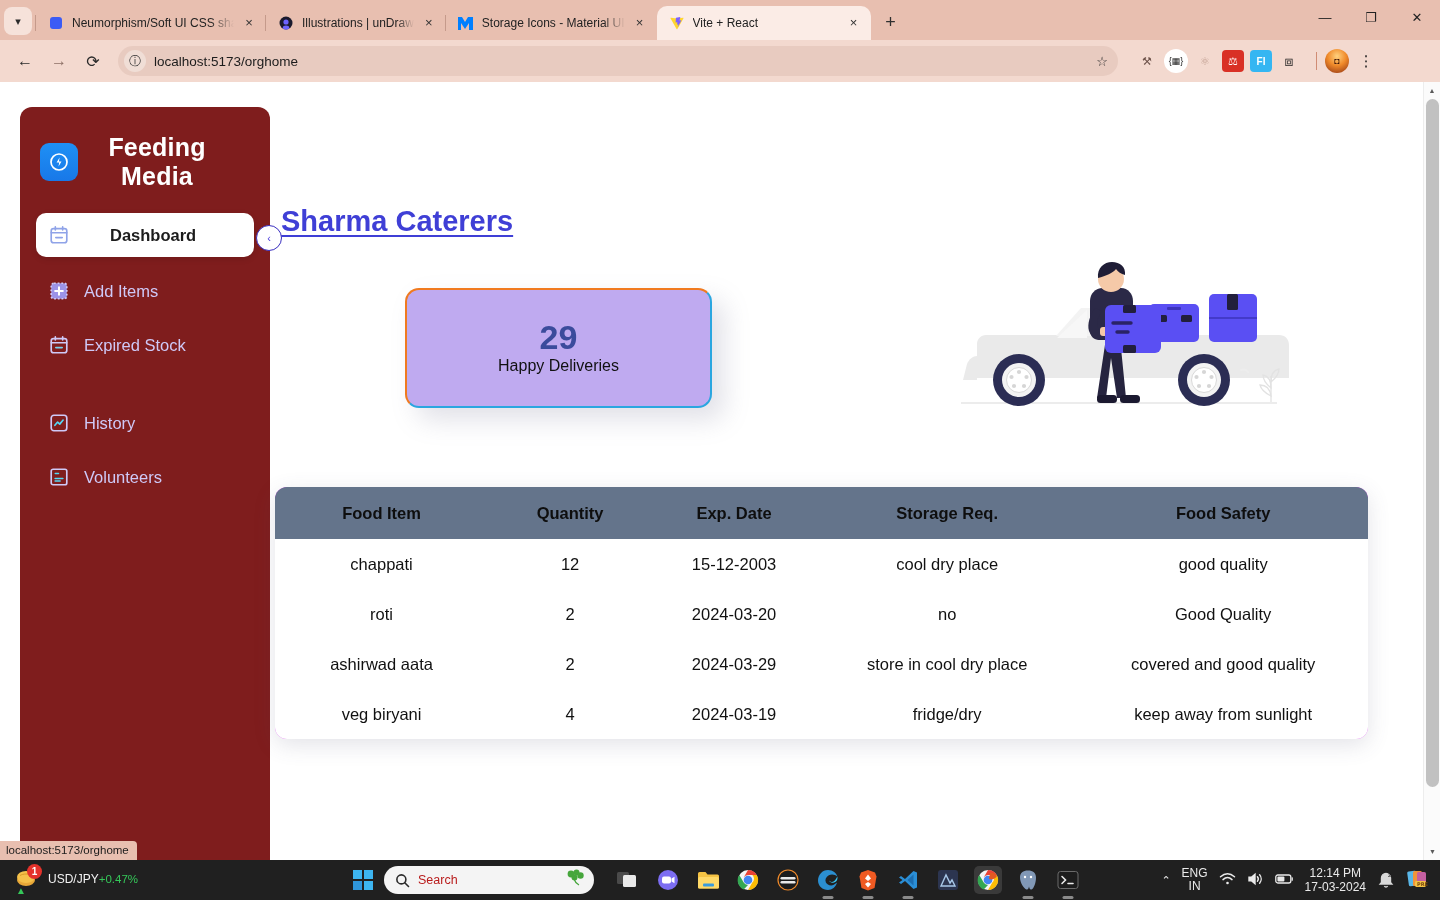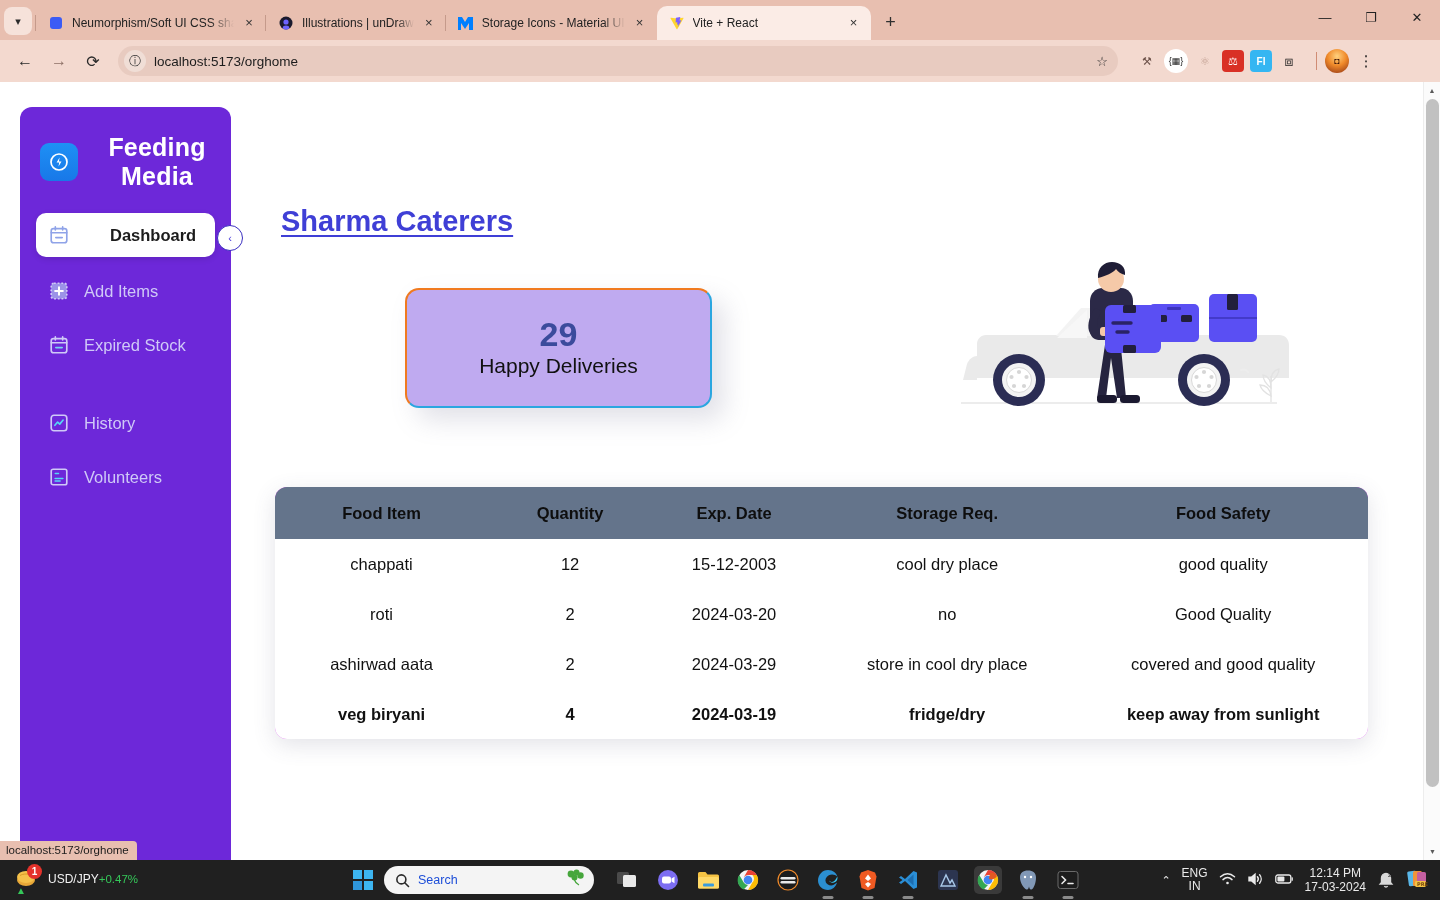--- a/index.html
+++ b/index.html
@@ -124,22 +124,22 @@
     font-size: 7px; color: #5a5a5a;
   }
   .sb-thumb {
     position: absolute; top: 17px; left: 2px; width: 13px; height: 688px;
     background: #c1c1c1; border-radius: 7px;
   }
   .sb-arrow.bottom { position: absolute; bottom: 0; left: 0; width: 17px; }
 
   
   .sidebar {
-    position: absolute; left: 20px; top: 25px; width: 211px; height: 753px;
-    background: #6d28d9; border-radius: 12px 12px 0 0;
+    position: absolute; left: 20px; top: 25px; width: 250px; height: 753px;
+    background: #7f1d1d; border-radius: 12px 12px 0 0;
     padding: 0; color: #fff;
   }
   .brand { display: flex; align-items: center; padding: 26px 0 0 20px; gap: 14px; }
   .brand-logo {
     width: 38px; height: 38px; border-radius: 9px;
     background: linear-gradient(180deg,#1e90f5 0%,#1878e8 100%);
     display: flex; align-items: center; justify-content: center; flex: 0 0 38px;
   }
   .brand-name {
     font-size: 25px; font-weight: 700; line-height: 1.16;
@@ -176,39 +176,39 @@
   .stat-card {
     width: 307px; height: 120px; margin-left: 130px;
     background: #bfaaf0; border-radius: 14px;
     border-top: 2px solid #f07a1f; border-left: 2px solid #f07a1f;
     border-right: 2px solid #2aa6e0; border-bottom: 2px solid #2aa6e0;
     display: flex; flex-direction: column; align-items: center;
     justify-content: center; gap: 2px;
     box-shadow: 12px 12px 26px rgba(120,120,150,.22), -10px -10px 22px rgba(255,255,255,.9);
   }
   .stat-num { font-size: 34px; font-weight: 700; color: #3b4b9c; line-height: 1.05; }
-  .stat-label { font-size: 21px; color: #111; font-weight: 500; text-align: center; }
+  .stat-label { font-size: 16px; color: #111; font-weight: 500; text-align: center; }
   .illustration { position: absolute; right: 106px; top: -8px; }
 
   
   .table-wrap {
     margin-top: 52px; border-radius: 12px; overflow: hidden;
     box-shadow: 0 6px 22px rgba(80,80,110,.16);
     background: #d946ef; width: 1093px;
   }
   table { width: 100%; border-collapse: collapse; table-layout: fixed; }
   thead th {
     background: #64748b; color: #0e0e0e; font-weight: 700;
     font-size: 16.5px; height: 52px; text-align: center;
   }
   tbody td {
     height: 50px; text-align: center; font-size: 16.5px; color: #111;
     background: #fff;
   }
-  tbody tr:last-child td { padding-bottom: 0; font-weight: bold; }
+  tbody tr:last-child td { padding-bottom: 0; }
   col.c1 { width: 19.5%; } col.c2 { width: 15%; } col.c3 { width: 15%; }
   col.c4 { width: 24%; } col.c5 { width: 26.5%; }
 
   
   .status-bubble {
     position: absolute; left: 0; bottom: 0;
     background: #e8bfb0; color: #1b1b1b; font-size: 11.5px;
     padding: 3px 8px 4px 6px; border-radius: 0 4px 0 0; z-index: 20;
   }
 
@@ -228,21 +228,21 @@
     display: flex; align-items: center; justify-content: center; font-weight: 700;
   }
   .tb-arrow-up { color: #35c759; font-size: 10px; position: absolute; left: 2px; bottom: -2px; }
   .tb-center { flex: 1 1 auto; display: flex; align-items: center; justify-content: center; gap: 6px; }
   .start-btn { width: 30px; height: 30px; display: flex; align-items: center; justify-content: center; }
   .search-pill {
     width: 210px; height: 28px; background: #f4f4f4; border-radius: 16px;
     display: flex; align-items: center; gap: 8px; padding: 0 6px 0 11px;
     margin-right: 14px;
   }
-  .search-pill .sp-text { flex: 1 1 auto; font-size: 12.5px; color: #1d4ed8; }
+  .search-pill .sp-text { flex: 1 1 auto; font-size: 12.5px; color: #b91c1c; }
   .tb-icons { display: flex; align-items: center; gap: 12px; }
   .tb-app {
     width: 28px; height: 28px; position: relative;
     display: flex; align-items: center; justify-content: center;
     border-radius: 5px;
   }
   .tb-app.running::after {
     content: ""; position: absolute; bottom: -5px; left: 50%;
     transform: translateX(-50%); width: 11px; height: 3px;
     border-radius: 2px; background: #8a8a8a;

